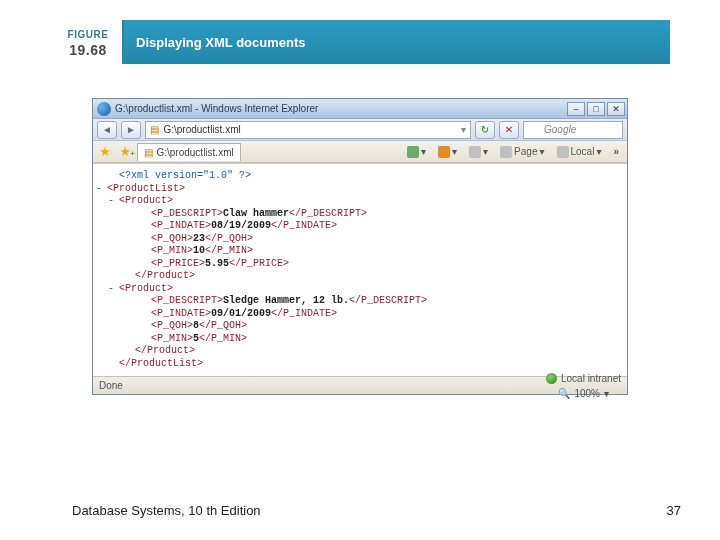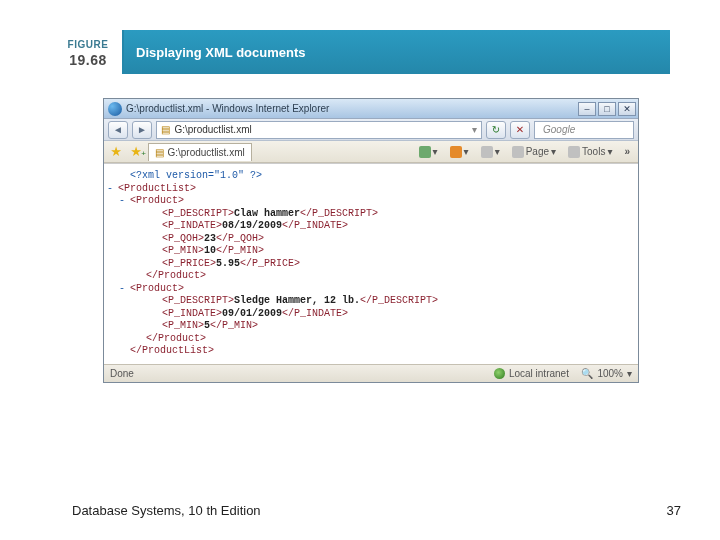--- a/index.html
+++ b/index.html
@@ -12,21 +12,21 @@
   }
 
   .slide {
     width: 100%; height: 100%;
     position: relative;
   }
 
   
   .figure-bar {
     position: absolute;
-    top: 30px; left: 54px; right: 50px;
+    top: 20px; left: 54px; right: 50px;
     height: 44px;
     background: linear-gradient(#2b9bc1, #2487aa);
     display: flex;
     align-items: center;
   }
   .figure-label {
     background: #fff;
     color: #3a7a91;
     font-size: 10px;
     font-weight: bold;
@@ -52,21 +52,20 @@
 
   
   .browser {
     position: absolute;
     top: 98px; left: 92px;
     width: 536px;
     border: 1px solid #7b8a9a;
     font-family: Tahoma, sans-serif;
     font-size: 10px;
     background: #ebe9e2;
-    margin-left: 11px;
   }
 
   .titlebar {
     height: 20px;
     background: linear-gradient(#d9e8f6, #a9c5e3);
     display: flex;
     align-items: center;
     padding: 0 2px 0 4px;
     color: #2c3e50;
     border-bottom: 1px solid #9aaac0;
@@ -117,21 +116,21 @@
     padding: 0 4px;
     font-size: 10px;
     color: #333;
     gap: 4px;
   }
   .searchbox {
     width: 100px; height: 18px;
     background: #fff;
     border: 1px solid #9aaac0;
     display: flex; align-items: center;
-    padding: 0 8px;
+    padding: 0 20px;
     font-size: 10px; color: #888;
     font-style: italic;
   }
 
   .toolbar {
     height: 22px;
     background: linear-gradient(#f4f1e9,#e6e2d5);
     border-bottom: 1px solid #c5c0b2;
     display: flex;
     align-items: center;
@@ -191,21 +190,21 @@
 
   .statusbar {
     height: 18px;
     background: linear-gradient(#f1eee6,#e2ded2);
     border-top: 1px solid #c5c0b2;
     display: flex; align-items: center;
     font-size: 10px; color: #555;
     padding: 0 6px;
     justify-content: space-between;
   }
-  .status-right { display: flex; gap: 12px; align-items: center; }
+  .status-right { display: flex; gap: 4px; align-items: center; flex-direction: column; }
   .zone {
     display: flex; align-items: center; gap: 4px;
   }
   .zone-icon {
     width: 11px; height: 11px; background: radial-gradient(circle at 40% 40%, #8ed06b, #2e7a1f);
     border-radius: 50%;
   }
 
   .source-credit {
     position: absolute;
@@ -273,40 +272,41 @@
       <div class="fav-star" style="color:#e8b415;position:relative;">★<span style="position:absolute;right:-2px;bottom:-2px;color:#2a7a2a;font-size:8px;">+</span></div>
       <div class="tab">
         <span style="color:#b37b00;">▤</span>
         <span>G:\productlist.xml</span>
       </div>
       <div class="tb-right">
         <div class="tb-item"><span class="micon" style="background:#6da96d;"></span>▾</div>
         <div class="tb-item"><span class="micon" style="background:#e58a2a;"></span>▾</div>
         <div class="tb-item"><span class="micon"></span>▾</div>
         <div class="tb-item"><span class="micon"></span><span>Page</span> ▾</div>
-        <div class="tb-item"><span class="micon"></span><span>Tools</span> ▾</div>
+        <div class="tb-item"><span class="micon"></span><span>Local</span> ▾</div>
         <div class="tb-item" style="font-weight:bold;">»</div>
       </div>
     </div>
 
     <div class="viewport">
       <div class="row i1"><span class="xml-decl">&lt;?xml version="1.0" ?&gt;</span></div>
       <div class="row"><span class="minus">-&nbsp;</span><span class="tag">&lt;ProductList&gt;</span></div>
 
       <div class="row i1"><span class="minus">-&nbsp;</span><span class="tag">&lt;Product&gt;</span></div>
       <div class="row i3"><span class="tag">&lt;P_DESCRIPT&gt;</span><span class="txt">Claw hammer</span><span class="tag">&lt;/P_DESCRIPT&gt;</span></div>
       <div class="row i3"><span class="tag">&lt;P_INDATE&gt;</span><span class="txt">08/19/2009</span><span class="tag">&lt;/P_INDATE&gt;</span></div>
       <div class="row i3"><span class="tag">&lt;P_QOH&gt;</span><span class="txt">23</span><span class="tag">&lt;/P_QOH&gt;</span></div>
       <div class="row i3"><span class="tag">&lt;P_MIN&gt;</span><span class="txt">10</span><span class="tag">&lt;/P_MIN&gt;</span></div>
       <div class="row i3"><span class="tag">&lt;P_PRICE&gt;</span><span class="txt">5.95</span><span class="tag">&lt;/P_PRICE&gt;</span></div>
       <div class="row i2"><span class="tag">&lt;/Product&gt;</span></div>
 
       <div class="row i1"><span class="minus">-&nbsp;</span><span class="tag">&lt;Product&gt;</span></div>
       <div class="row i3"><span class="tag">&lt;P_DESCRIPT&gt;</span><span class="txt">Sledge Hammer, 12 lb.</span><span class="tag">&lt;/P_DESCRIPT&gt;</span></div>
       <div class="row i3"><span class="tag">&lt;P_INDATE&gt;</span><span class="txt">09/01/2009</span><span class="tag">&lt;/P_INDATE&gt;</span></div>
+      <div class="row i3"><span class="tag">&lt;P_QOH&gt;</span><span class="txt">8</span><span class="tag">&lt;/P_QOH&gt;</span></div>
       <div class="row i3"><span class="tag">&lt;P_MIN&gt;</span><span class="txt">5</span><span class="tag">&lt;/P_MIN&gt;</span></div>
       <div class="row i2"><span class="tag">&lt;/Product&gt;</span></div>
 
       <div class="row i1"><span class="tag">&lt;/ProductList&gt;</span></div>
     </div>
 
     <div class="statusbar">
       <span>Done</span>
       <div class="status-right">
         <div class="zone">

